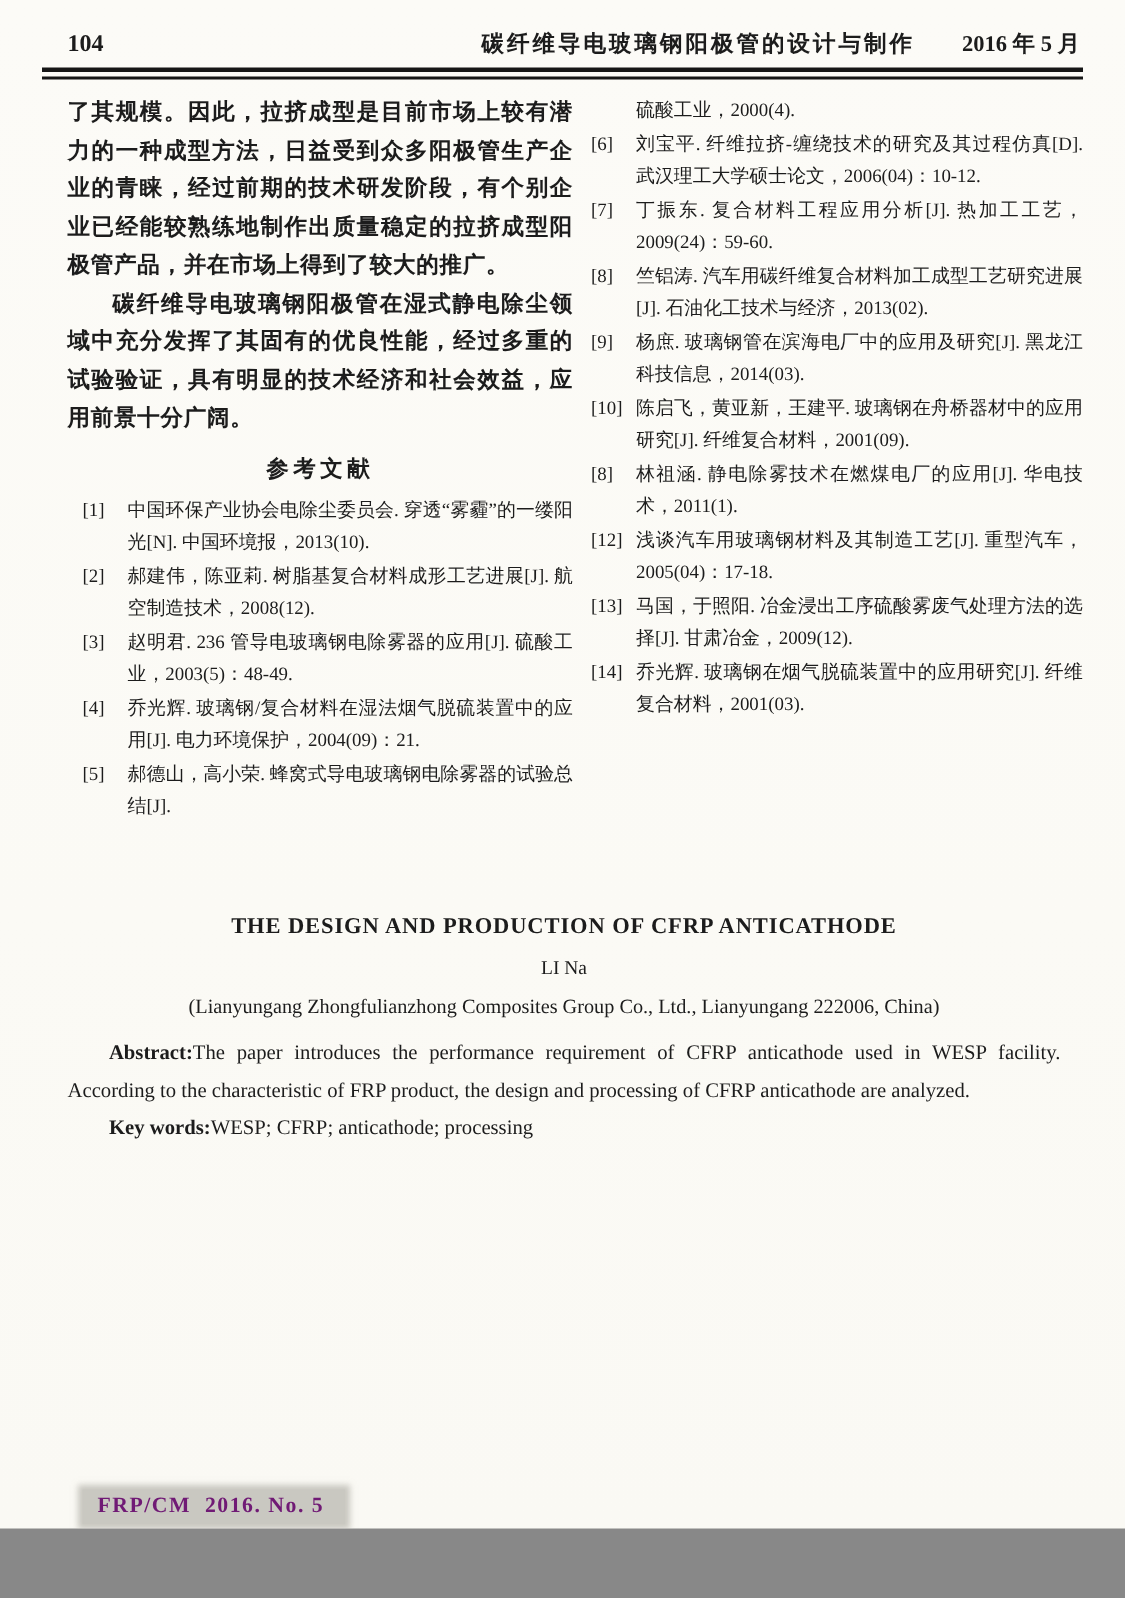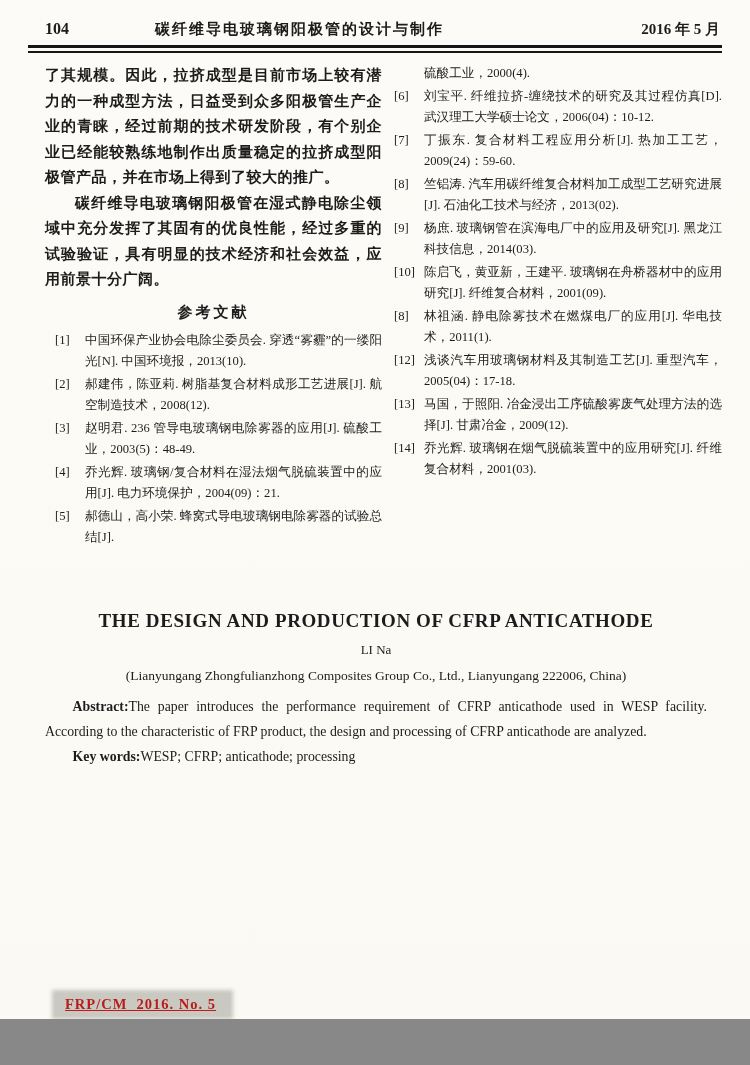--- a/index.html
+++ b/index.html
@@ -16,21 +16,21 @@
     color:#1c1c1c;
     overflow:hidden;
   }
   
   .header{
     display:flex;
     align-items:baseline;
     padding:20px 30px 4px 45px;
   }
   .page-num{font-size:16px;font-weight:bold;width:110px;}
-  .running-title{flex:1;text-align:left;font-size:15px;font-weight:bold;letter-spacing:2px;}
+  .running-title{flex:1;text-align:right;font-size:15px;font-weight:bold;letter-spacing:2px;}
   .issue-date{width:110px;text-align:right;font-size:15px;font-weight:bold;}
   .rule-wrap{margin:2px 28px 0 28px;}
   .rule-thick{height:3px;background:#161616;}
   .rule-thin{height:2px;background:#161616;margin-top:3px;}
   
   .columns{
     display:flex;
     gap:12px;
     padding:10px 28px 0 45px;
   }
@@ -66,21 +66,21 @@
     font-size:12.6px;
     line-height:21.5px;
     margin:0 0 1px 30px;
   }
   
   .english{
     padding:60px 43px 0 45px;
   }
   .en-title{
     text-align:center;
-    font-size:19px;
+    font-size:15px;
     font-weight:bold;
     letter-spacing:0.6px;
     margin:0 0 10px 0;
   }
   .en-author{
     text-align:center;
     font-size:13px;
     margin:0 0 10px 0;
   }
   .en-affil{
@@ -107,22 +107,21 @@
     position:absolute;
     left:55px;
     top:993px;
     background:#c9c8c1;
     box-shadow:0 0 4px 3px rgba(160,158,150,0.55);
     padding:3px 14px 3px 10px;
     font-size:14.5px;
     font-weight:bold;
     letter-spacing:1px;
     white-space:pre;
-    color:#b91c1c;
-    text-decoration:underline;
+    color:#701a75;
   }
   .scan-artifact{
     position:absolute;
     left:95px;
     top:1022px;
     width:330px;
     height:5px;
     background:repeating-linear-gradient(90deg,
       rgba(110,110,110,0.30) 0 2px,
       rgba(0,0,0,0) 2px 5px,

